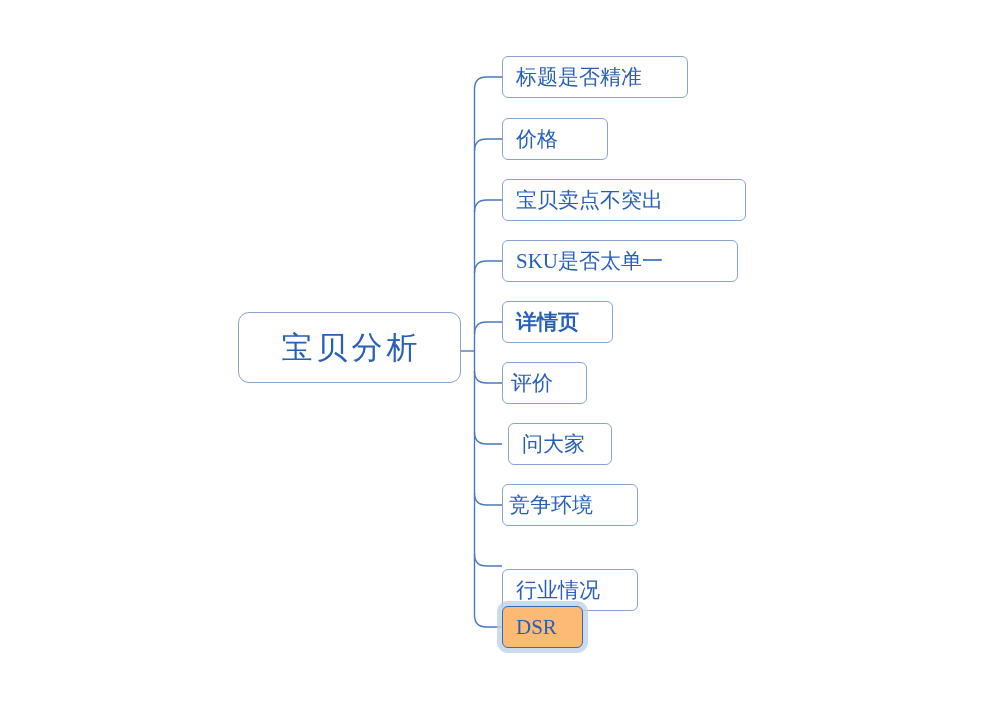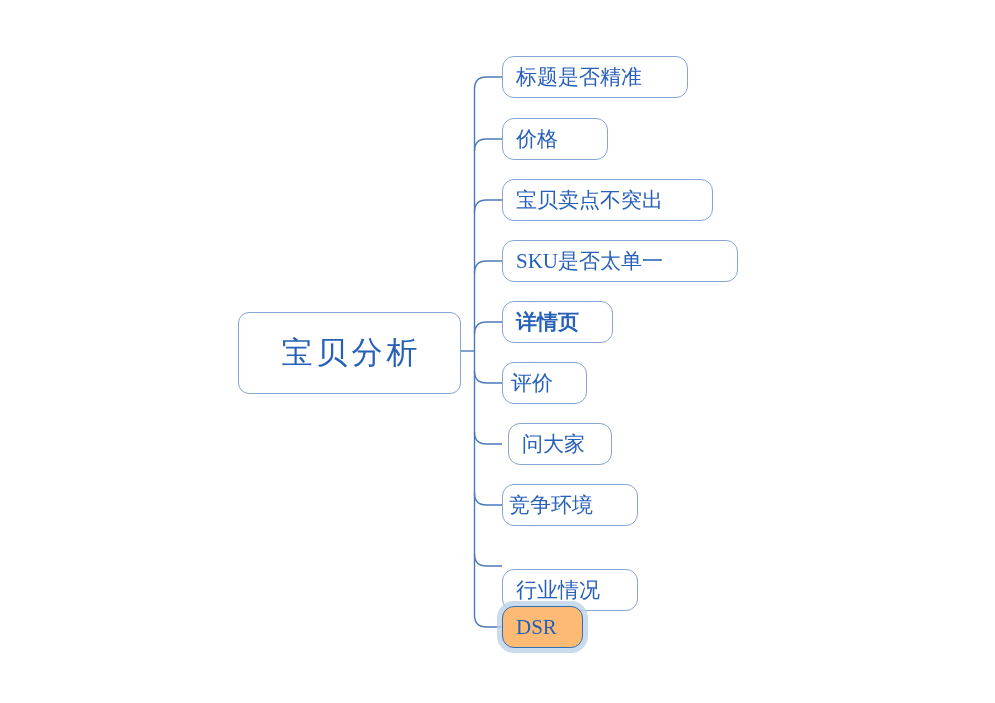--- a/index.html
+++ b/index.html
@@ -14,49 +14,49 @@
   #connectors {
     position: absolute;
     left: 0; top: 0;
     width: 995px; height: 703px;
     pointer-events: none;
   }
   .node {
     position: absolute;
     box-sizing: border-box;
     border: 1.5px solid #86a4d4;
-    border-radius: 12px;
+    border-radius: 6px;
     background: #ffffff;
     color: #2760b8;
     display: flex;
     align-items: center;
     cursor: default;
     white-space: nowrap;
   }
   .root {
     left: 238px;
     top: 312px;
     width: 223px;
-    height: 82px;
+    height: 71px;
     border-radius: 11px;
     font-size: 31px;
     letter-spacing: 4px;
     justify-content: center;
     padding-left: 4px; 
   }
   .child {
     left: 502px;
     height: 42px;
     font-size: 21px;
     padding-left: 13px;
   }
   
   .c0 { top: 56px;  width: 186px; }
   .c1 { top: 118px; width: 106px;  }
-  .c2 { top: 179px; width: 211px; }
+  .c2 { top: 179px; width: 244px; }
   .c3 { top: 240px; width: 236px; }
   .c4 { top: 301px; width: 111px; font-weight: bold; }
   .c5 { top: 362px; width: 85px; padding-left: 8px;  }
   .c6 { top: 423px; width: 104px; margin-left: 6px; }
   .c7 { top: 484px; width: 136px; padding-left: 6px; }
   .c8 { top: 545px; width: 136px; margin-top: 24px; }
   .c9 { top: 606px; width: 81px;  }
   .selected {
     background: #fdba74;
     border-color: #2e70b4;

